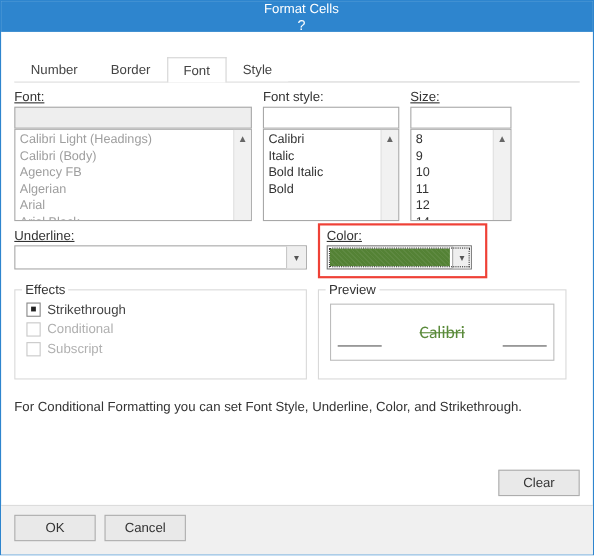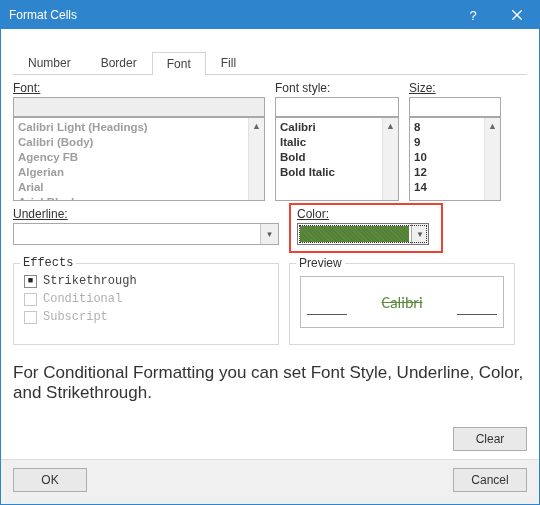--- a/index.html
+++ b/index.html
@@ -21,20 +21,21 @@
     display: flex;
     flex-direction: column;
   }
   .titlebar {
     background: #2e85ce;
     color: #fff;
     height: 28px;
     display: flex;
     align-items: center;
     padding-left: 8px;
+    flex-direction: column;
   }
   .titlebar .title {
     flex: 1;
     font-size: 12px;
   }
   .titlebar .tbtn {
     width: 44px;
     height: 28px;
     display: flex;
     align-items: center;
@@ -74,21 +75,21 @@
     display: flex;
     gap: 10px;
   }
   .col label.hdr, .colu label.hdr {
     font-size: 12px;
     color: #333;
   }
   .col label.hdr .ul, .colu label.hdr .ul, .row2 label.hdr .ul {
     text-decoration: underline;
   }
-  .font-col { width: 252px; }
+  .font-col { width: 216px; }
   .style-col { width: 124px; }
   .size-col { width: 92px; }
   .txtbox {
     width: 100%;
     height: 20px;
     border: 1px solid #a8a8a8;
     background: #fff;
     margin-top: 2px;
   }
   .txtbox.dim { background: #eeeeee; }
@@ -99,21 +100,20 @@
     margin-top: 0;
     overflow: hidden;
     position: relative;
     color: #9e9e9e;
     font-size: 11.5px;
     background: #fff;
   }
   .listbox .items {
     padding: 2px 4px;
     line-height: 15px;
-    font-weight: bold;
   }
   .listbox .dark .items, .listbox.dark .items {
     color: #333;
   }
   .listbox.dark { color: #333; }
   .scrollbar {
     position: absolute;
     right: 0; top: 0; bottom: 0;
     width: 16px;
     background: #f1f1f1;
@@ -196,21 +196,21 @@
   }
   .group .legend {
     position: absolute;
     top: -8px;
     left: 6px;
     background: #fff;
     padding: 0 3px;
     font-size: 12px;
     color: #333;
   }
-  .effects-col { width: 266px; height: 82px; font-family: Liberation Mono, monospace;}
+  .effects-col { width: 266px; height: 82px;}
   .preview-col { width: 226px; height: 82px; }
   .chk-row {
     display: flex;
     align-items: center;
     gap: 6px;
     margin-bottom: 4px;
     font-size: 12px;
     color: #444;
   }
   .chk {
@@ -249,26 +249,26 @@
   .preview-lines::before { left: 6px; }
   .preview-lines::after { right: 6px; }
   .preview-text {
     font-family: Calibri, sans-serif;
     font-size: 16px;
     color: #5a8a3a;
     text-decoration: line-through;
   }
   .note {
     margin-top: 18px;
-    font-size: 17px;
+    font-size: 12px;
     color: #333;
   }
   .footer {
     display: flex;
-    justify-content: space-between;
+    justify-content: flex-start;
     gap: 8px;
     padding: 8px 12px 12px 12px;
     background: #f0f0f0;
     border-top: 1px solid #dcdcdc;
   }
   .btn-std {
     min-width: 74px;
     height: 24px;
     border: 1px solid #adadad;
     background: #e9e9e9;
@@ -299,21 +299,21 @@
         </svg>
     </div>
   </div>
 
   <div class="body">
 
     <div class="tabs">
       <div class="tab">Number</div>
       <div class="tab">Border</div>
       <div class="tab active">Font</div>
-      <div class="tab">Fill</div>
+      <div class="tab">Style</div>
     </div>
 
     <div class="row1">
       <div class="col font-col">
         <label class="hdr"><span class="ul">Font:</span></label>
         <div class="txtbox dim"></div>
         <div class="listbox">
           <div class="items">
             <div>Calibri Light (Headings)</div>
             <div>Calibri (Body)</div>
@@ -328,37 +328,38 @@
         </div>
       </div>
 
       <div class="col style-col">
         <label class="hdr"><span>Font style:</span></label>
         <div class="txtbox"></div>
         <div class="listbox dark">
           <div class="items">
             <div>Calibri</div>
             <div>Italic</div>
+            <div>Bold Italic</div>
             <div>Bold</div>
-            <div>Bold Italic</div>
           </div>
           <div class="scrollbar">
               <div class="arrow">▲</div>
             </div>
         </div>
       </div>
 
       <div class="col size-col">
         <label class="hdr"><span class="ul">Size:</span></label>
         <div class="txtbox"></div>
         <div class="listbox dark">
           <div class="items">
             <div>8</div>
             <div>9</div>
             <div>10</div>
+            <div>11</div>
             <div>12</div>
             <div>14</div>
           </div>
           <div class="scrollbar">
               <div class="arrow">▲</div>
             </div>
         </div>
       </div>
     </div>
 

